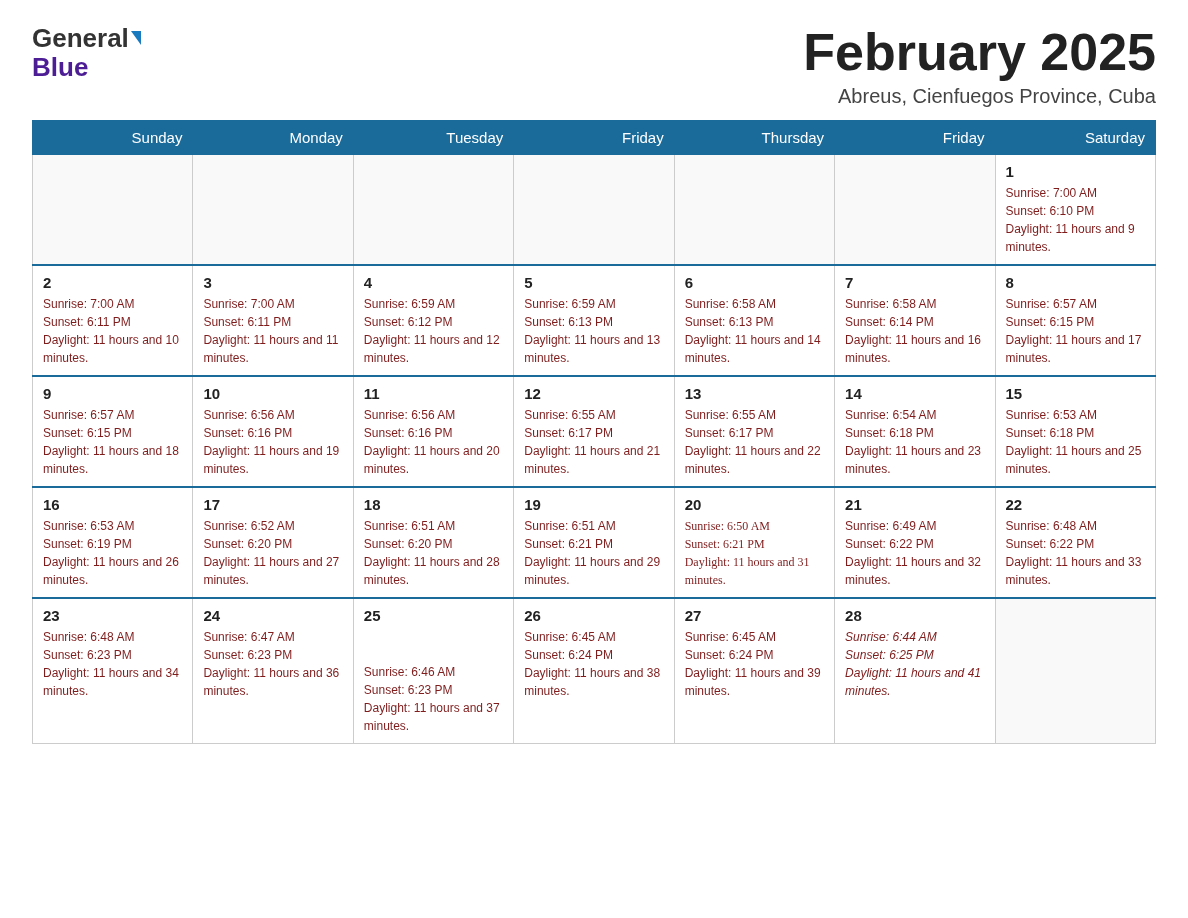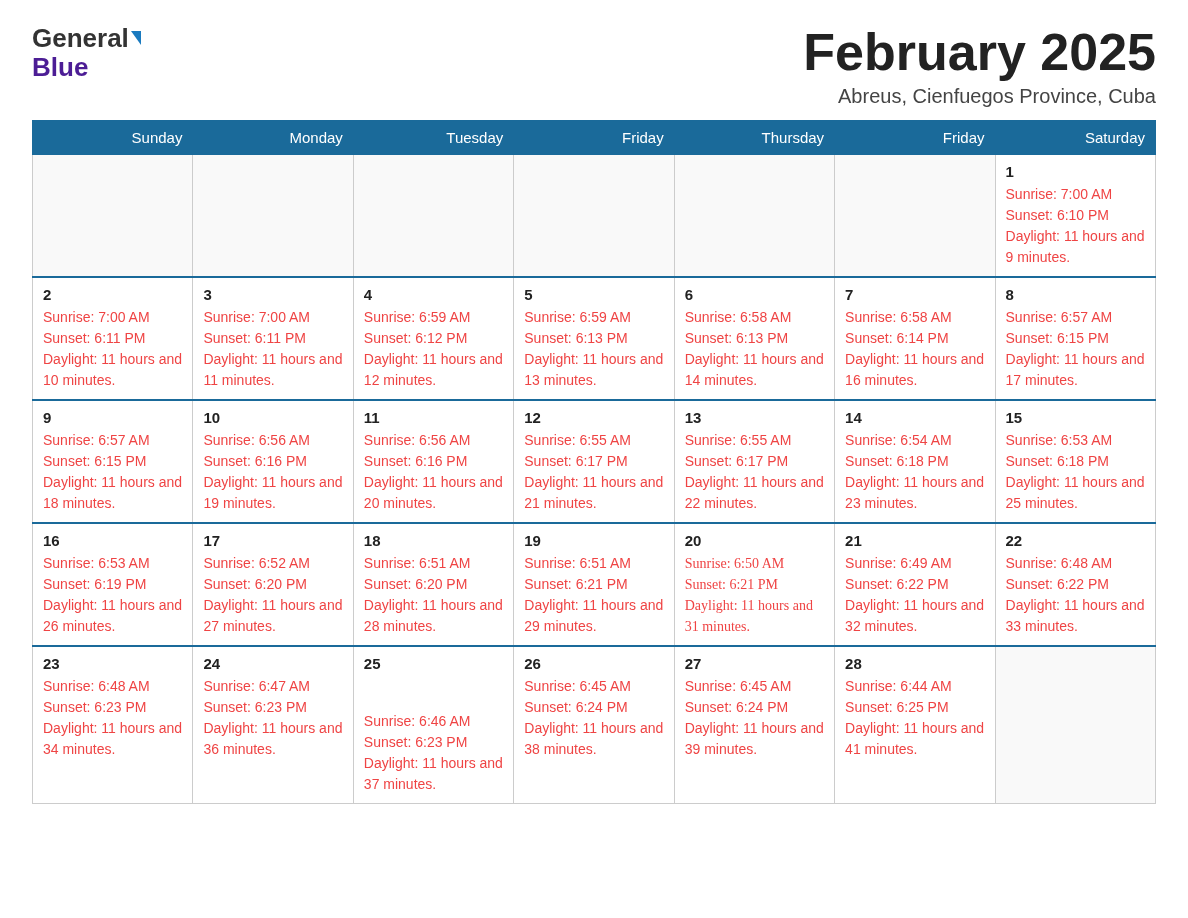--- a/index.html
+++ b/index.html
@@ -81,22 +81,22 @@
     .calendar td.empty {
       background: #f9f9f9;
     }
     .day-number {
       font-size: 15px;
       font-weight: bold;
       color: #222;
       margin-bottom: 4px;
     }
     .day-info {
-      font-size: 14px;
-      color: #ef4444;
+      font-size: 12px;
+      color: #7f1d1d;
       line-height: 1.5;
     }
     .row-border td {
       border-top: 2px solid #1a6a9a;
     }
   </style>
 </head>
 <body>
 
 <div class="header">
@@ -298,20 +298,20 @@
 Daylight: 11 hours and 38 minutes.</div>
         </td>
         <td>
           <div class="day-number">27</div>
           <div class="day-info" style="white-space: pre-line;">Sunrise: 6:45 AM
 Sunset: 6:24 PM
 Daylight: 11 hours and 39 minutes.</div>
         </td>
         <td>
           <div class="day-number">28</div>
-          <div class="day-info" style="white-space: pre-line;">Sunrise: 6:44 AM
+          <div class="day-info" style="white-space: pre-line; font-style: italic;">Sunrise: 6:44 AM
 Sunset: 6:25 PM
 Daylight: 11 hours and 41 minutes.</div>
         </td>
         <td class="empty"></td>
       </tr>
     </tbody>
 </table>
 
 </body></html>

